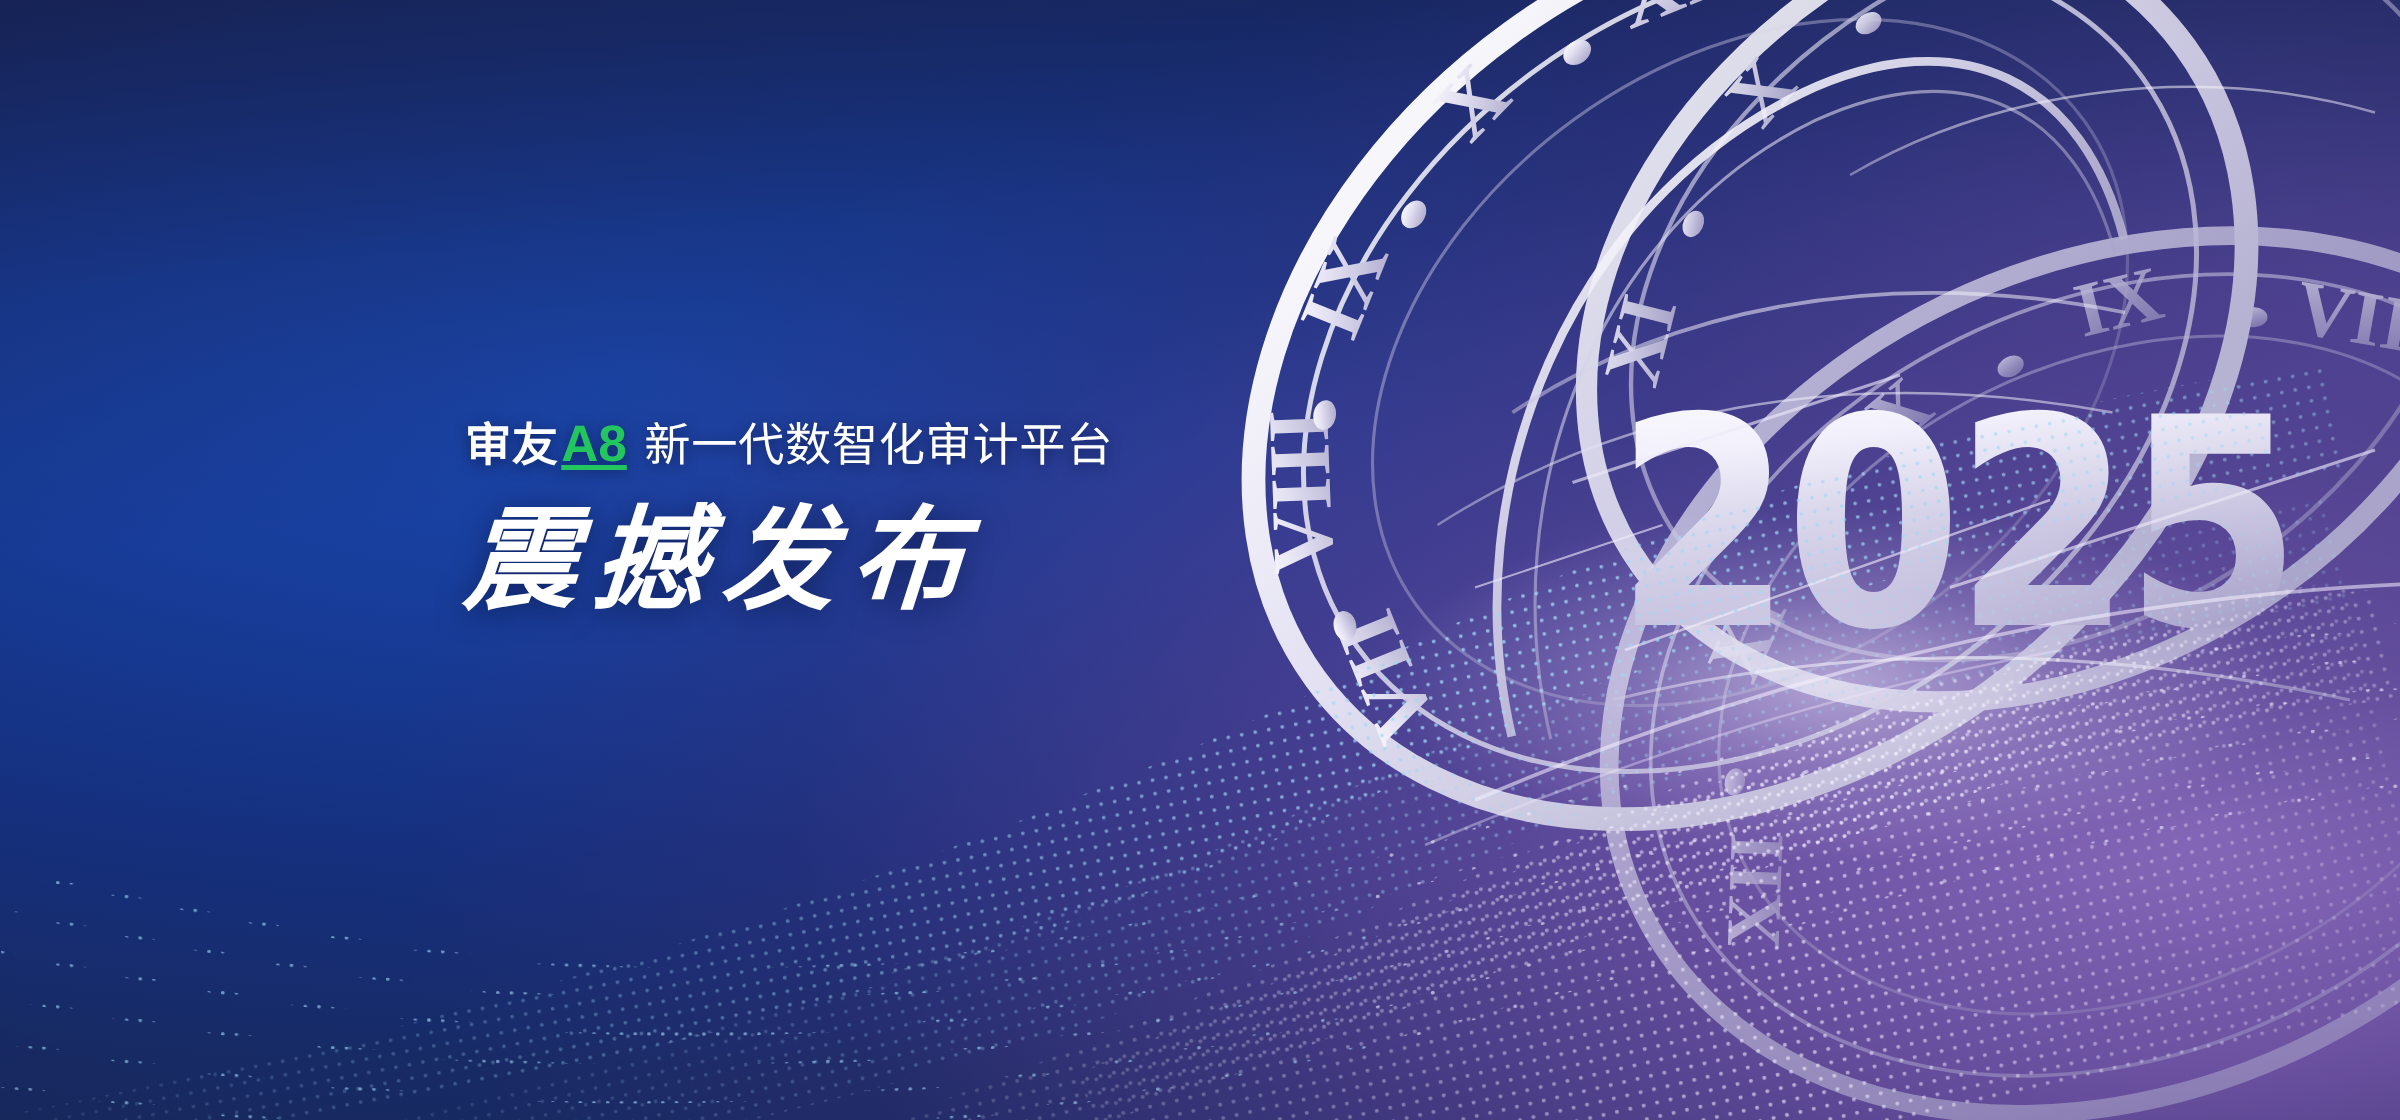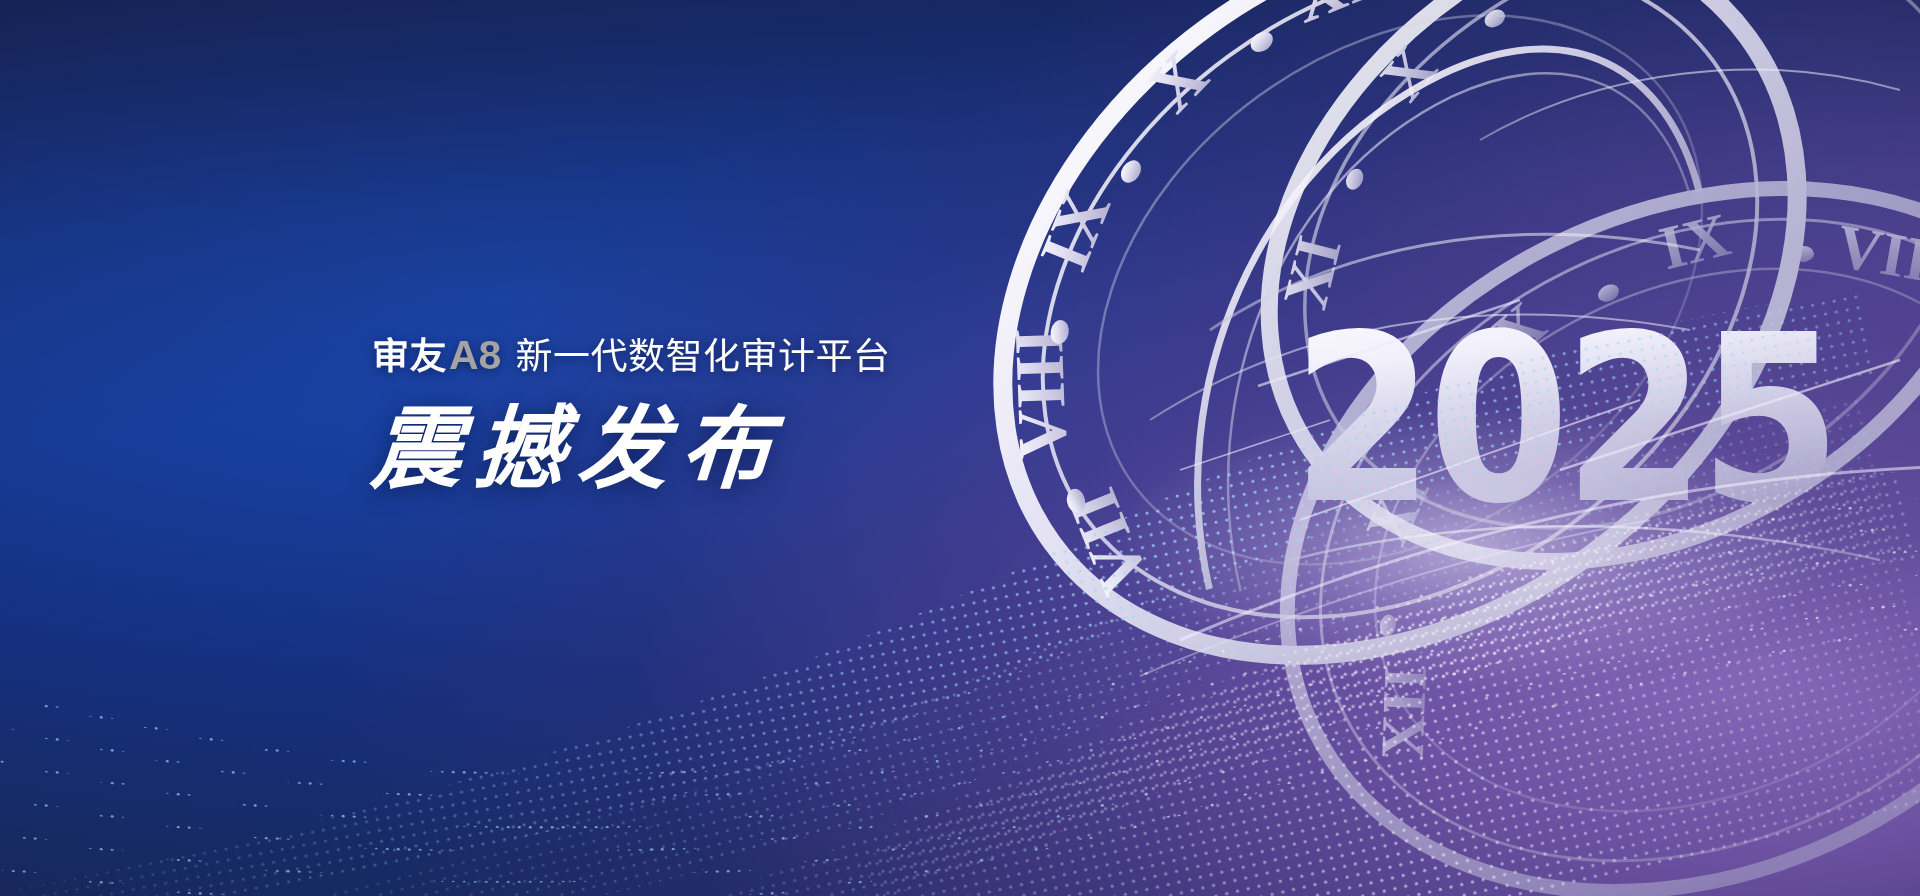--- a/index.html
+++ b/index.html
@@ -64,25 +64,26 @@
     font-size:37px;
     font-weight:700;
     line-height:1.05;
     color:#ffffff;
     letter-spacing:.5px;
     white-space:nowrap;
     text-shadow:0 2px 10px rgba(5,14,54,.55);
   }
   .subhead .brand{font-weight:800;}
   .subhead .model{
-    color:#a3a3a3;
+    color:#22c55e;
     font-weight:800;
     font-size:41px;
     letter-spacing:0px;
     padding:0 2px;
+    text-decoration:underline;
   }
   .subhead .tail{
     font-weight:400;
     padding-left:12px;
   }
   .headline{
     margin-top:26px;
     font-family:"DejaVu Serif","Liberation Serif",serif;
     font-size:90px;
     font-weight:700;

